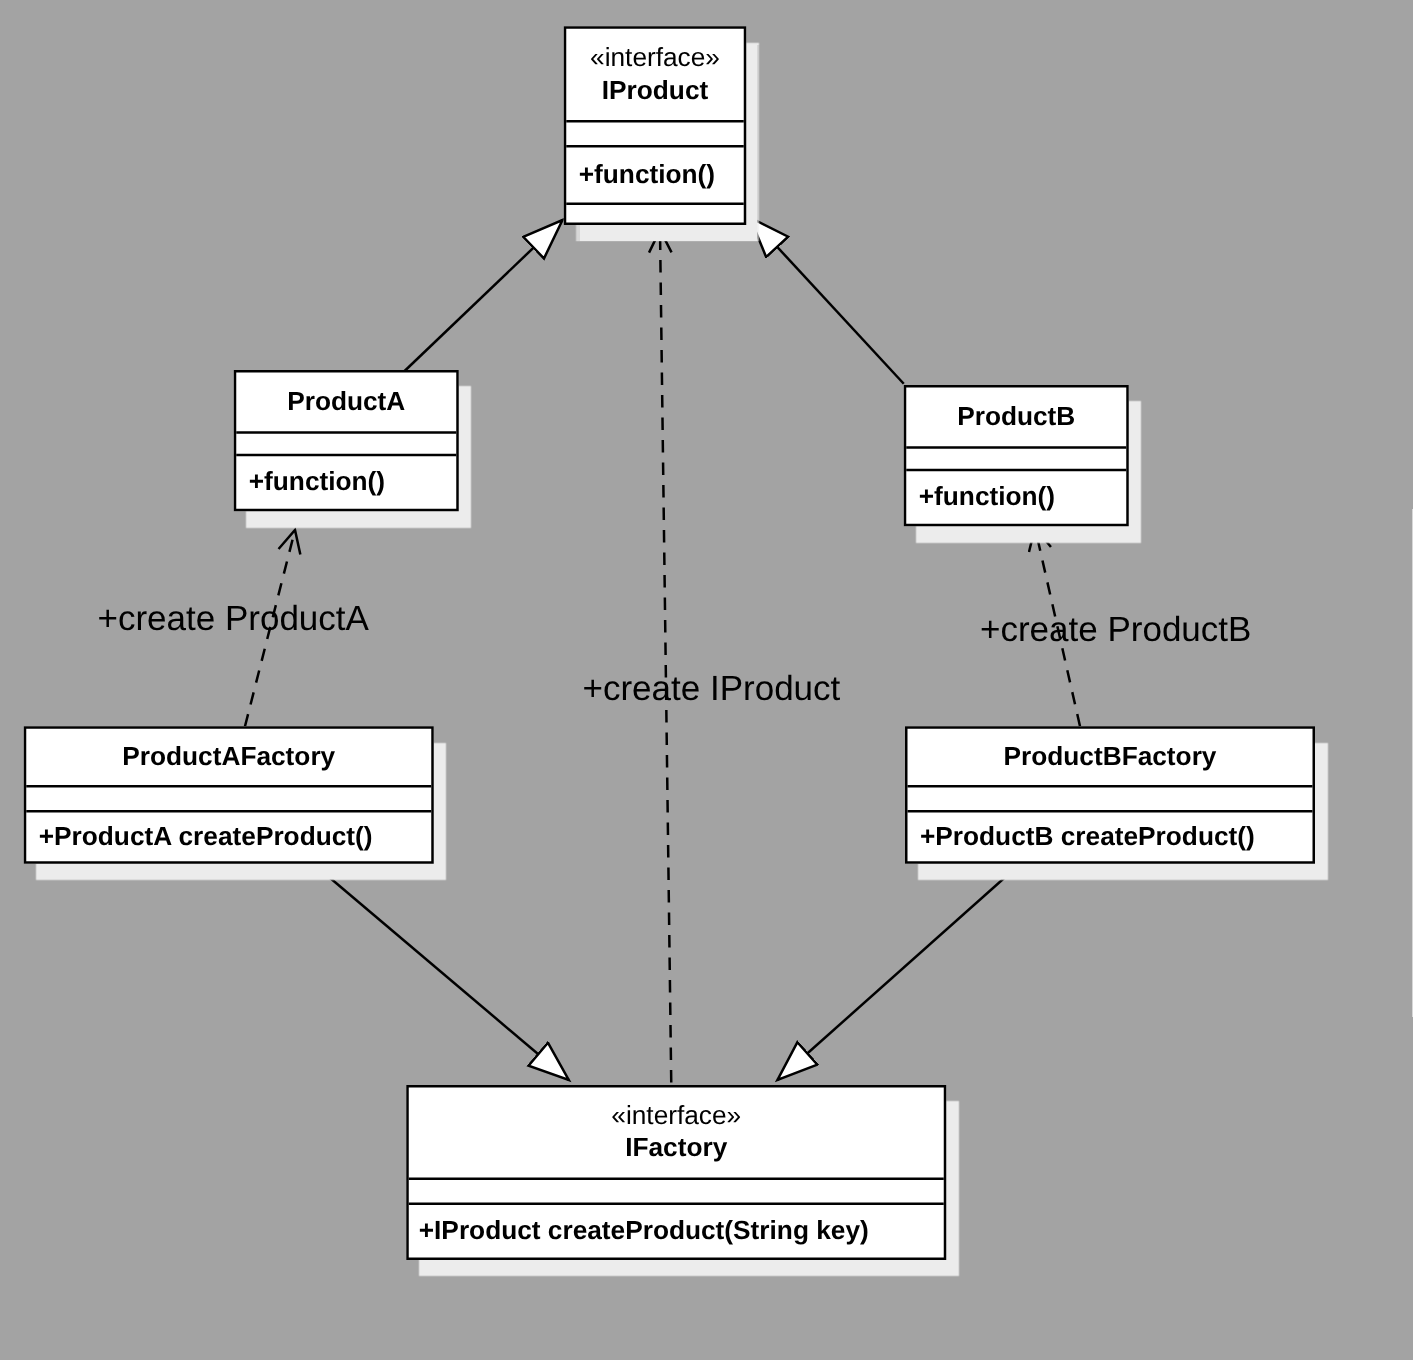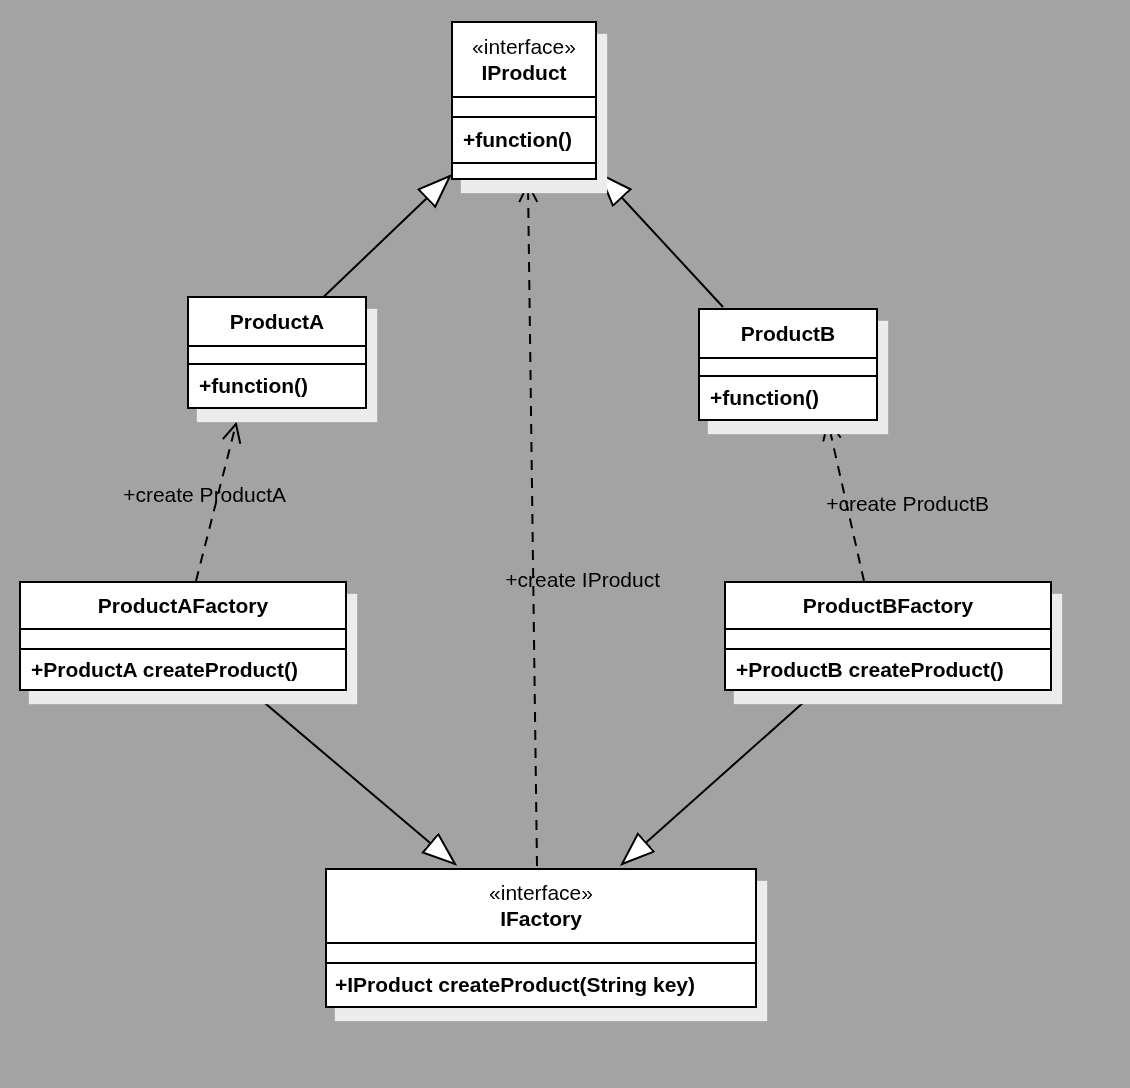--- a/index.html
+++ b/index.html
@@ -64,48 +64,48 @@
   }
   .uml-methods.has-bottom-strip {
     flex: 0 0 auto;
     border-bottom: 2px solid #000000;
   }
   .uml-bottom-strip {
     flex: 1 1 auto;
   }
   .edge-label {
     position: absolute;
-    font-size: 21px;
+    font-size: 28px;
     line-height: 25px;
-    text-align: right;
+    text-align: left;
     white-space: nowrap;
   }
   
   #box-iproduct        { left: 451px; top: 21px;  width: 146px; height: 159px; }
   #box-iproduct .uml-title   { height: 75px; }
   #box-iproduct .uml-fields  { height: 20px; }
   #box-iproduct .uml-methods { height: 46px; }
 
   #box-producta        { left: 163px; top: 296px; width: 180px; height: 113px; margin-left: 24px; }
-  #box-productb        { left: 698px; top: 308px; width: 180px; height: 113px; }
+  #box-productb        { left: 723px; top: 308px; width: 180px; height: 113px; }
   #box-producta .uml-title, #box-productb .uml-title   { height: 49px; }
   #box-producta .uml-fields, #box-productb .uml-fields { height: 18px; }
 
   #box-productafactory { left: 19px;  top: 581px; width: 328px; height: 110px; }
   #box-productbfactory { left: 724px; top: 581px; width: 328px; height: 110px; }
   #box-productafactory .uml-title,  #box-productbfactory .uml-title  { height: 47px; }
   #box-productafactory .uml-fields, #box-productbfactory .uml-fields { height: 20px; }
 
   #box-ifactory        { left: 325px; top: 868px; width: 432px; height: 140px; }
   #box-ifactory .uml-title   { height: 74px; }
   #box-ifactory .uml-fields  { height: 20px; }
   #box-ifactory .uml-methods { padding-left: 8px; }
 
   #label-create-producta { left: 78px;  top: 482px; width: 208px; }
-  #label-create-iproduct { left: 466px; top: 538px; width: 194px; margin-top: 29px; }
+  #label-create-iproduct { left: 466px; top: 538px; width: 194px; }
   #label-create-productb { left: 784px; top: 491px; width: 205px; }
 </style>
 </head>
 <body>
 
 <div id="canvas">
 
   <svg id="edges" width="1130" height="1088" viewBox="0 0 1130 1088" xmlns="http://www.w3.org/2000/svg">
     <defs>
       <marker id="hollow-triangle" markerUnits="userSpaceOnUse" markerWidth="40" markerHeight="30" refX="33" refY="13" orient="auto">

